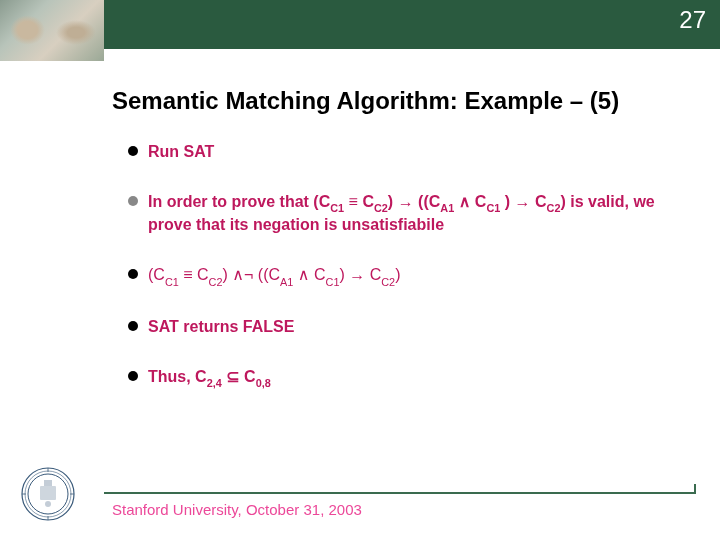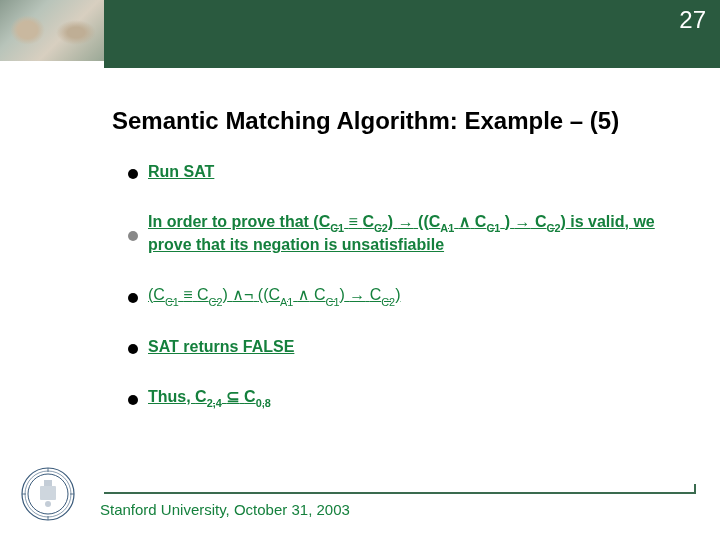--- a/index.html
+++ b/index.html
@@ -39,51 +39,49 @@
     right: 8px; top: 20px;
     width: 40px; height: 25px;
     background: radial-gradient(ellipse, #bfae95 30%, transparent 70%);
     border-radius: 40%;
   }
   .green-bar {
     position: absolute;
     left: 104px;
     right: 0;
     top: 0;
-    height: 68px;
+    height: 49px;
     background: #2a5a3f;
   }
   .page-number {
     position: absolute;
     right: 14px;
     top: 6px;
     color: #ffffff;
     font-size: 24px;
     font-weight: normal;
   }
   .title-area {
     padding: 26px 20px 8px 112px;
-    margin-top: 20px;
   }
   .title {
     font-size: 24px;
     font-weight: bold;
     color: #000;
   }
   .content {
     padding: 18px 30px 0 128px;
   }
   .bullet-item {
     display: flex;
-    align-items: center;
+    align-items: flex-start;
     margin-bottom: 28px;
     font-size: 16px;
     line-height: 1.35;
-    color: #15803d;
-    text-decoration: underline;
+    color: #be185d;
   }
   .bullet-dot {
     width: 10px;
     height: 10px;
     border-radius: 50%;
     background: #000;
     flex-shrink: 0;
     margin-top: 5px;
     margin-right: 10px;
   }
@@ -116,24 +114,24 @@
   .footer-tick {
     position: absolute;
     right: 24px;
     bottom: 34px;
     width: 2px;
     height: 10px;
     background: #3a6b4f;
   }
   .footer-text {
     position: absolute;
-    left: 100px;
+    left: 112px;
     bottom: 10px;
     font-size: 15px;
-    color: #15803d;
+    color: #ec4899;
   }
 </style>
 </head>
 <body>
 
 <div class="header-area">
   <div class="top-left-img"></div>
   <div class="green-bar">
     <div class="page-number">27</div>
   </div>

